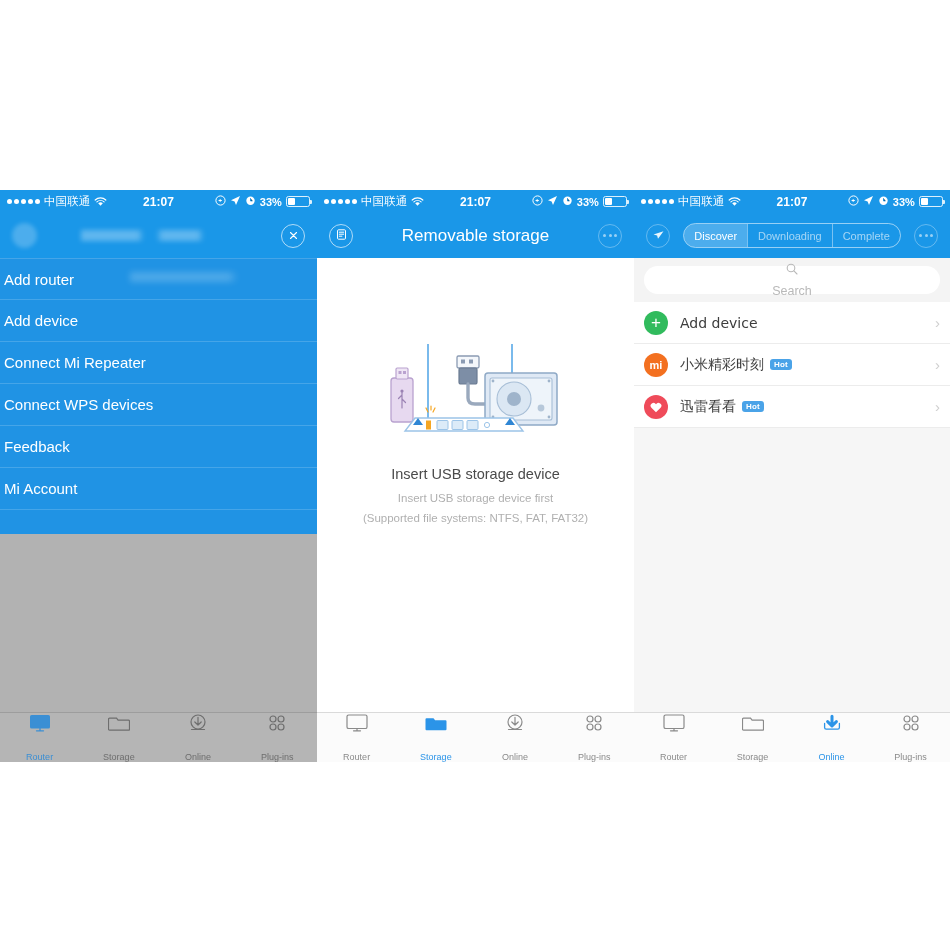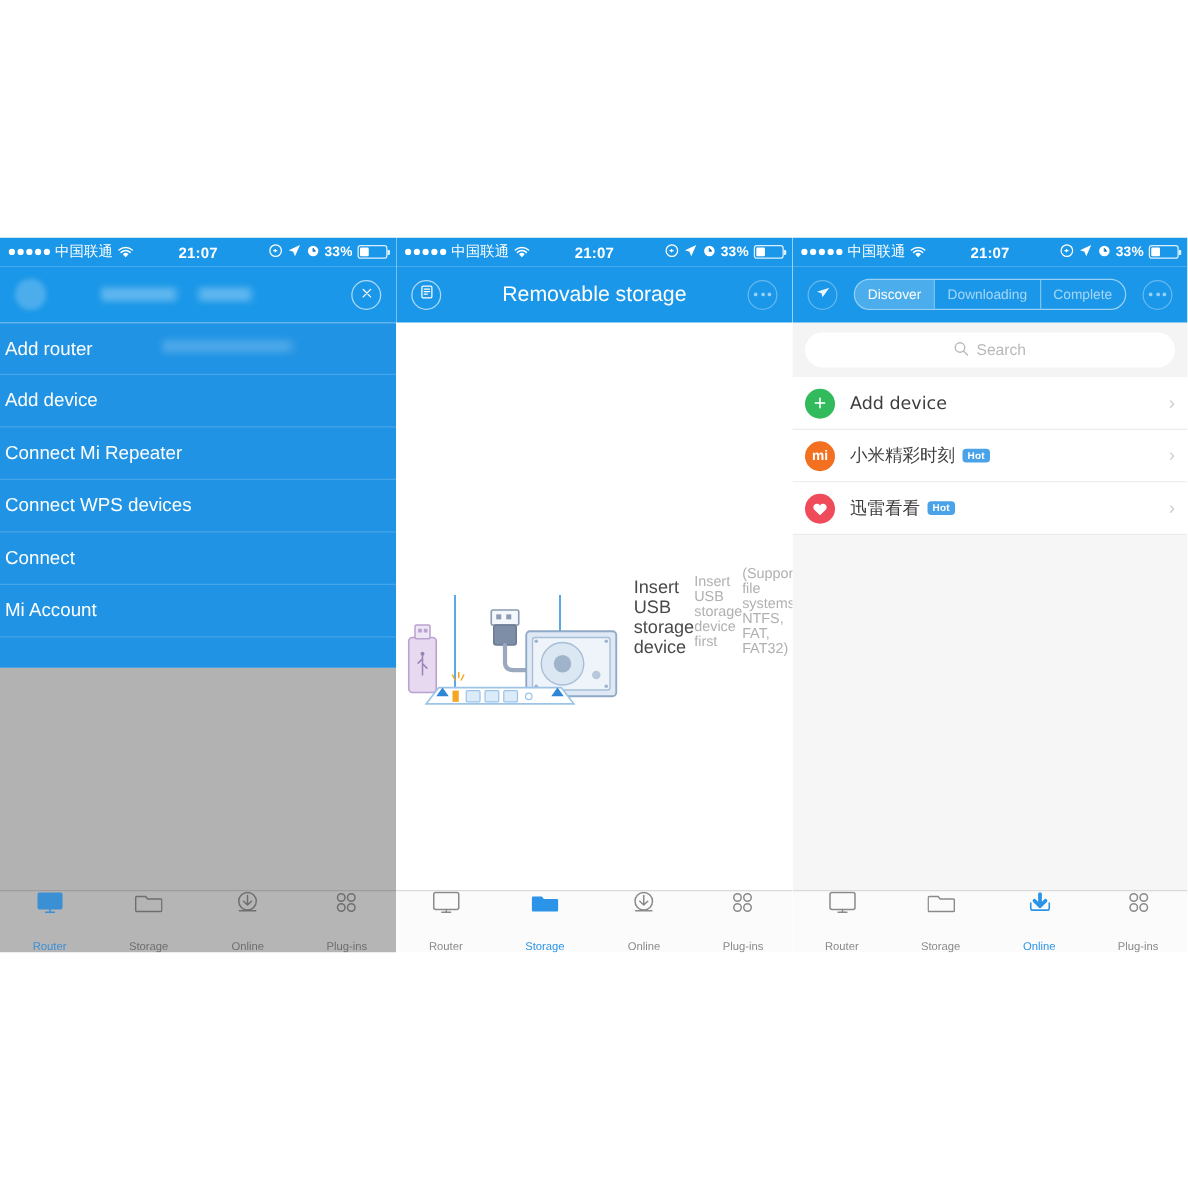--- a/index.html
+++ b/index.html
@@ -119,21 +119,21 @@
   .ghost-text {
     position:absolute; left: 130px; top: 13px;
     width: 180px; height: 10px;
     background: linear-gradient(90deg, rgba(255,255,255,.20) 0 55%, rgba(255,255,255,0) 60%);
     filter: blur(3px);
   }
   .drawer-tail { height: 24px; background:#2093e4; }
   .gray-fill { background: #b2b2b2; flex: 1 1 auto; }
 
   
-  .body-light { background:#ffffff; flex: 1 1 auto; display:flex; align-items:center; }
+  .body-light { background:#ffffff; flex: 1 1 auto; display:flex; flex-direction:column; align-items:center; }
   .illus { margin-top: 78px; }
   .empty-title { margin-top: 18px; font-size: 14.5px; color:#4a4a4a; }
   .empty-sub   { margin-top: 10px; font-size: 11.5px; color:#b0b0b0; }
   .empty-sub2  { margin-top: 8px;  font-size: 11.5px; color:#b0b0b0; }
 
   
   .seg {
     height: 25px;
     border: 1px solid rgba(255,255,255,.55);
     border-radius: 13px;
@@ -148,21 +148,21 @@
     color: rgba(255,255,255,.60);
     border-left: 1px solid rgba(255,255,255,.42);
   }
   .seg-item:first-child { border-left: none; }
   .seg-item.active { background: rgba(255,255,255,.22); color:#ffffff; }
 
   .search-wrap { background:#f4f4f4; padding: 8px 10px; }
   .search-box {
     height: 28px; background:#ffffff; border-radius: 14px;
     display:flex; align-items:center; justify-content:center; gap:6px;
-    color:#b9b9b9; font-size: 12.5px;
+    color:#b9b9b9; font-size: 12.5px; flex-direction: column;
   }
   .list { background:#ffffff; }
   .list-row {
     height: 42px; display:flex; align-items:center;
     padding: 0 10px 0 10px;
     border-bottom: 1px solid #ececec;
     background: #fff;
   }
   .av {
     width: 24px; height: 24px; border-radius: 50%;
@@ -275,21 +275,21 @@
       <div class="drawer-row">
         <span>Add device</span>
       </div>
       <div class="drawer-row">
         <span>Connect Mi Repeater</span>
       </div>
       <div class="drawer-row">
         <span>Connect WPS devices</span>
       </div>
       <div class="drawer-row">
-        <span>Connect</span>
+        <span>Feedback</span>
       </div>
       <div class="drawer-row">
         <span>Mi Account</span>
       </div>
       <div class="drawer-tail"></div>
     </div>
 
     <div class="gray-fill"></div>
 
     <div class="tabbar gray">

